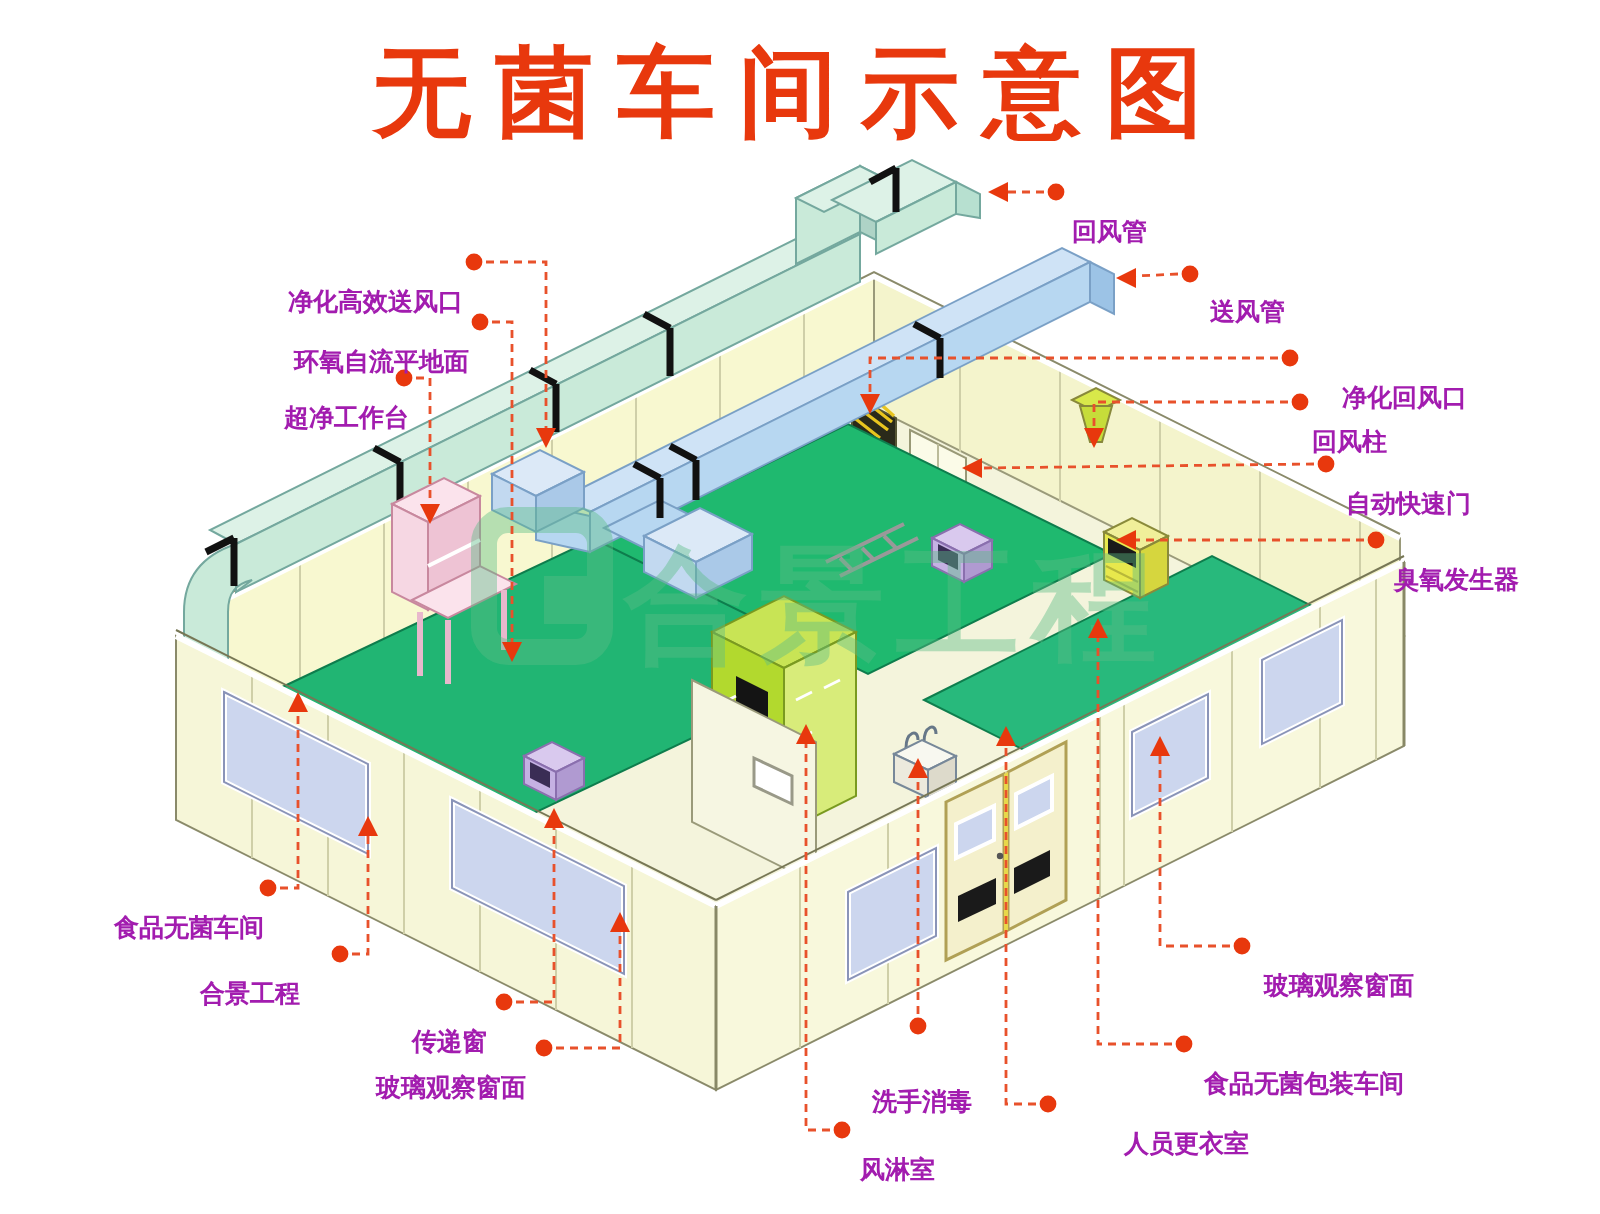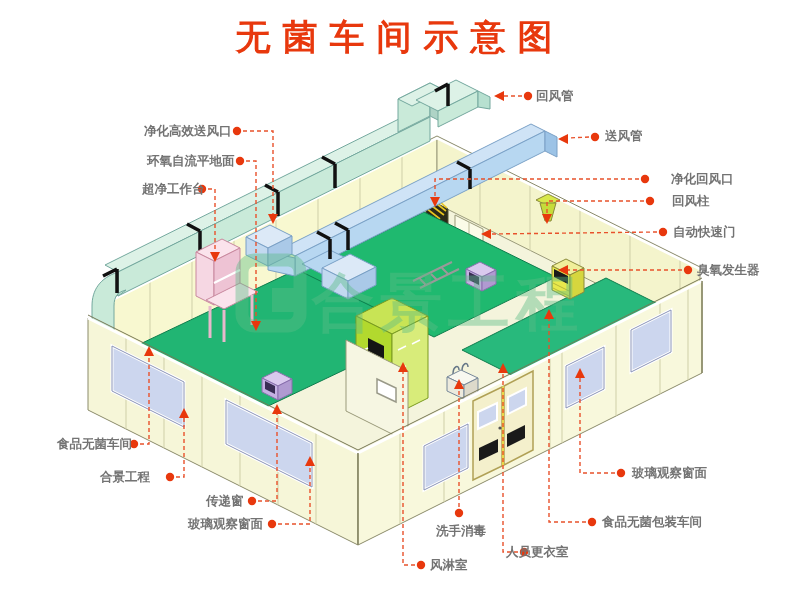--- a/index.html
+++ b/index.html
@@ -1,21 +1,21 @@
 <!DOCTYPE html>
 <html><head>
 <meta charset="utf-8">
 <style>
   html,body{margin:0;padding:0;background:#ffffff;}
   .stage{position:relative;width:800px;height:607px;background:#ffffff;overflow:hidden;
          font-family:"DejaVu Sans","Liberation Sans",sans-serif;}
   .stage svg{position:absolute;left:0;top:0;}
   .title{position:absolute;left:50%;top:14px;transform:translateX(-50%);
-         font-size:35px;font-weight:bold;color:#e8380d;letter-spacing:12px;white-space:nowrap;}
-  .lbl{position:absolute;font-size:12.5px;font-weight:bold;color:#737373;white-space:nowrap;line-height:14px;}
+         font-size:49px;font-weight:bold;color:#e8380d;letter-spacing:12px;white-space:nowrap;}
+  .lbl{position:absolute;font-size:12.5px;font-weight:bold;color:#a21caf;white-space:nowrap;line-height:14px;margin-top:20px;}
   .wm-text{font-size:62px;font-weight:bold;letter-spacing:6px;}
 </style>
 </head>
 <body>
 
 <div class="stage">
 
 <svg width="800" height="607" viewBox="0 0 800 607">
 
   <g>
@@ -257,21 +257,21 @@
   <div class="lbl" style="left:144px;top:124px">净化高效送风口</div>
   <div class="lbl" style="left:147px;top:154px">环氧自流平地面</div>
   <div class="lbl" style="left:142px;top:182px">超净工作台</div>
   <div class="lbl" style="left:57px;top:437px">食品无菌车间</div>
   <div class="lbl" style="left:100px;top:470px">合景工程</div>
   <div class="lbl" style="left:206px;top:494px">传递窗</div>
   <div class="lbl" style="left:188px;top:517px">玻璃观察窗面</div>
   <div class="lbl" style="left:536px;top:89px">回风管</div>
   <div class="lbl" style="left:605px;top:129px">送风管</div>
   <div class="lbl" style="left:671px;top:172px">净化回风口</div>
-  <div class="lbl" style="left:672px;top:194px">回风柱</div>
+  <div class="lbl" style="left:656px;top:194px">回风柱</div>
   <div class="lbl" style="left:673px;top:225px">自动快速门</div>
   <div class="lbl" style="left:697px;top:263px">臭氧发生器</div>
   <div class="lbl" style="left:632px;top:466px">玻璃观察窗面</div>
   <div class="lbl" style="left:602px;top:515px">食品无菌包装车间</div>
-  <div class="lbl" style="left:506px;top:545px">人员更衣室</div>
+  <div class="lbl" style="left:562px;top:545px">人员更衣室</div>
   <div class="lbl" style="left:436px;top:524px">洗手消毒</div>
   <div class="lbl" style="left:430px;top:558px">风淋室</div>
 </div>
 
 </body></html>

